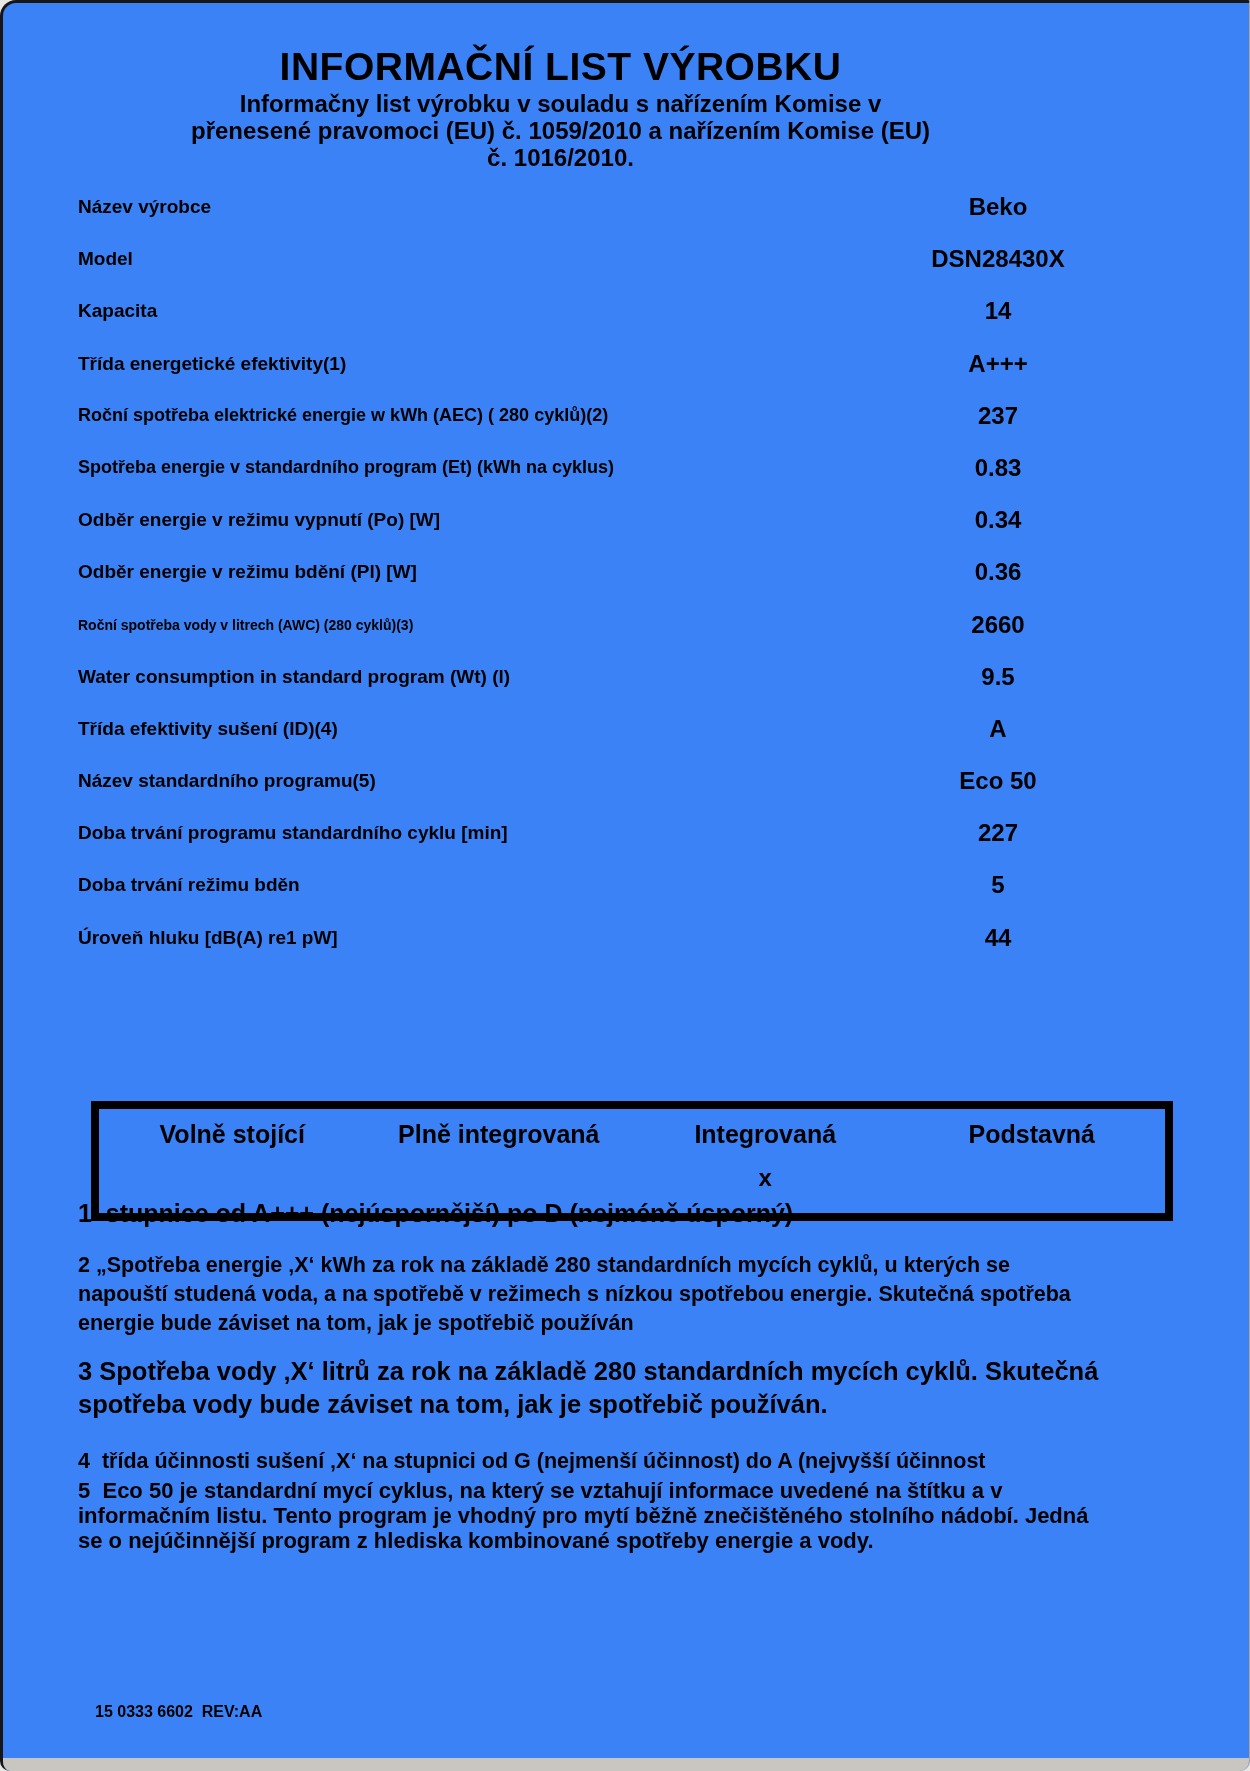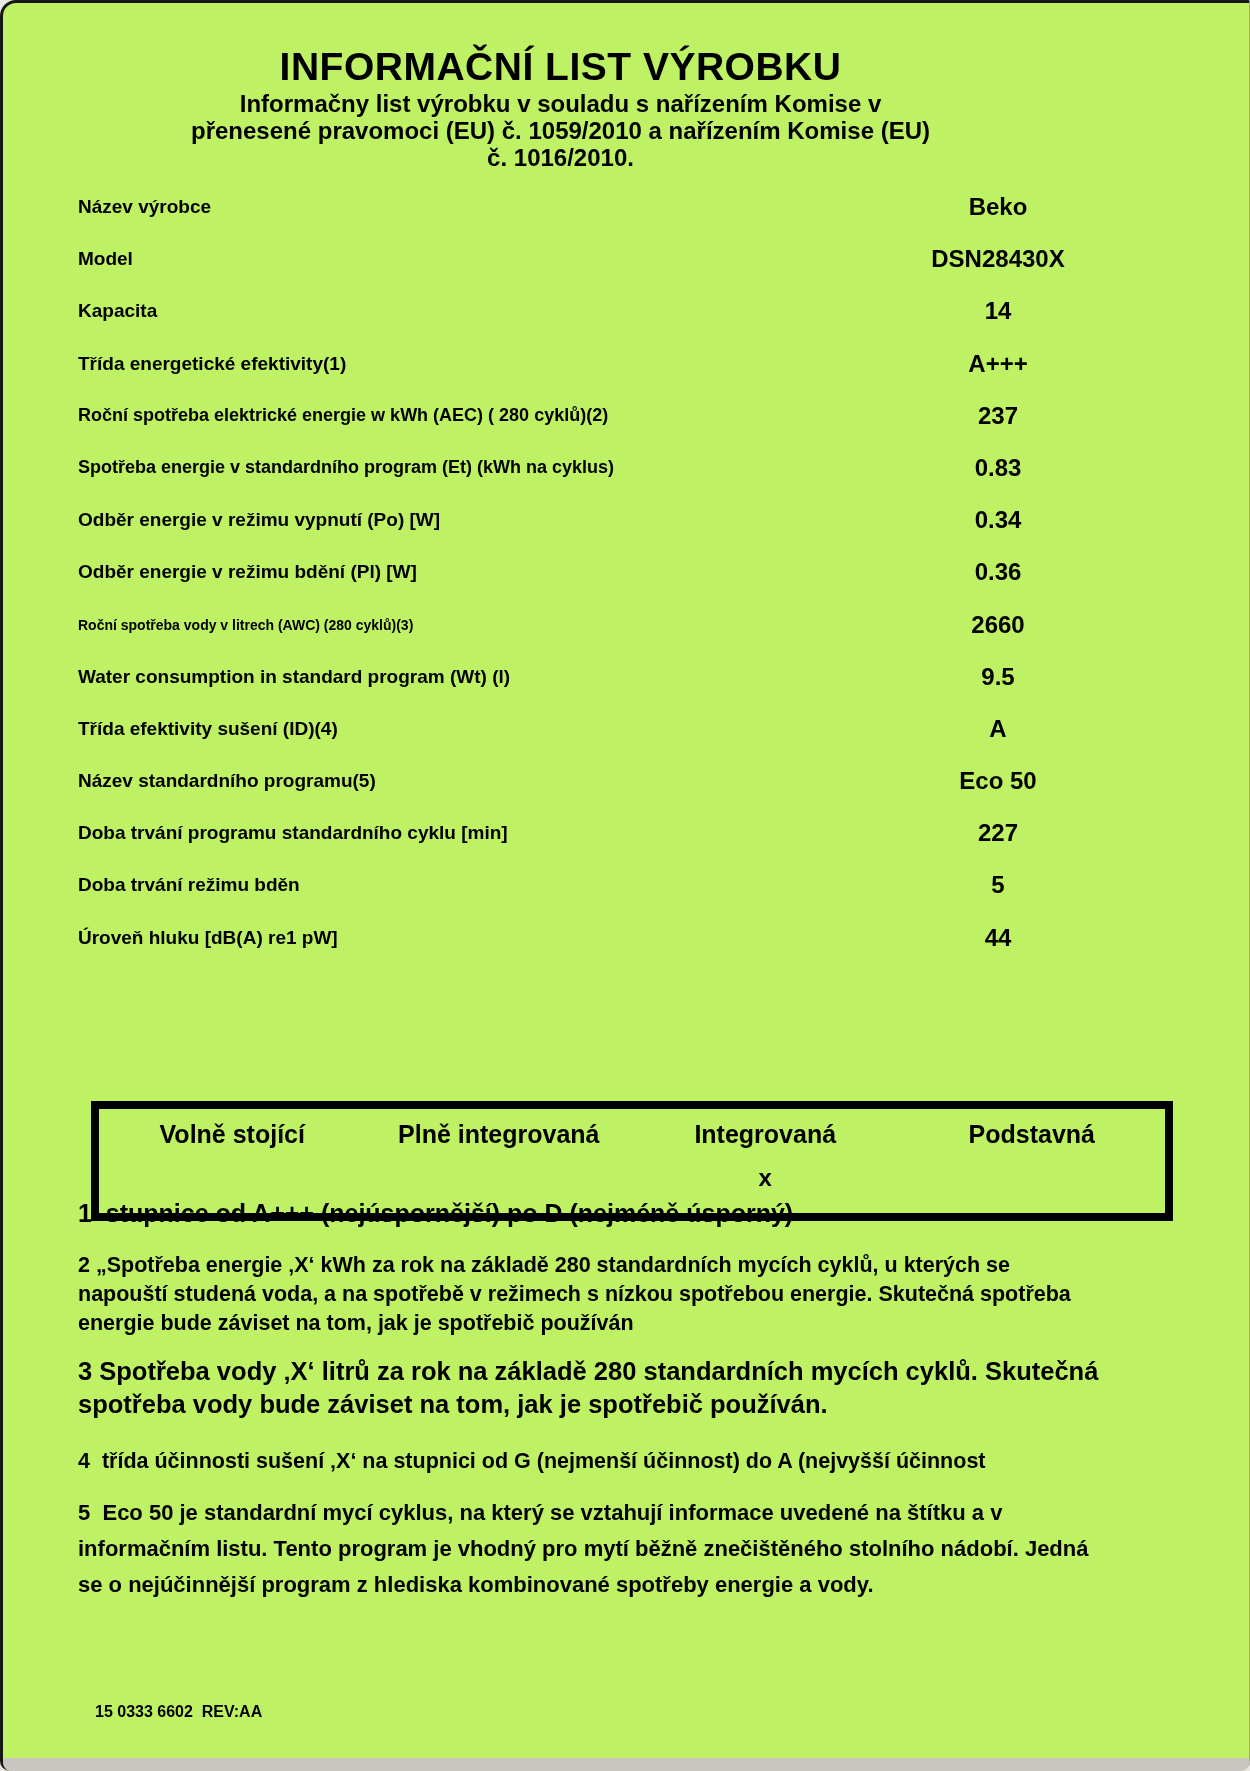--- a/index.html
+++ b/index.html
@@ -6,21 +6,21 @@
   html, body { background: #e9e7e4; }
   body {
     width: 1250px; height: 1771px;
     font-family: "Liberation Sans", "DejaVu Sans", sans-serif;
     font-weight: bold;
     color: #000;
   }
   .page {
     position: relative;
     width: 1250px; height: 1771px;
-    background: #bef264;
+    background: #3b82f6;
     border-top: 3px solid #161616;
     border-left: 3px solid #161616;
     border-right: 1px solid #a8a5a0;
     border-radius: 16px 2px 10px 10px;
     overflow: hidden;
   }
   .scan-edge {
     position: absolute; left: 0; right: 0; bottom: 0;
     height: 13px; background: #c9c6c1;
   }
@@ -47,22 +47,22 @@
   }
   .install-col { flex: 1 1 0; text-align: center; }
   .install-col .col-header { margin-top: 11px; font-size: 25px; }
   .install-col .col-mark   { margin-top: 15px; font-size: 24px; }
 
   .footnotes { position: absolute; left: 75px; top: 1196px; width: 1045px; }
   .footnote { white-space: pre-wrap; }
   .footnote:nth-of-type(1) { font-size: 25px;   margin-bottom: 23px; }
   .footnote:nth-of-type(2) { font-size: 21.5px; line-height: 29px; margin-bottom: 17px; width: 1012px; }
   .footnote:nth-of-type(3) { font-size: 25.5px; line-height: 33px; margin-bottom: 28px; width: 1035px; }
-  .footnote:nth-of-type(4) { font-size: 21.5px; margin-bottom: 21px; }
-  .footnote:nth-of-type(5) { font-size: 22px;   line-height: 36px; width: 1040px; }
+  .footnote:nth-of-type(4) { font-size: 21.5px; margin-bottom: 4px; }
+  .footnote:nth-of-type(5) { font-size: 22px;   line-height: 25px; width: 1040px; }
 
   .footer-code { position: absolute; left: 92px; top: 1700px; font-size: 16px; white-space: pre-wrap; }
 </style>
 </head>
 <body>
 
 <div class="page">
 
   <div class="header">
     <div class="title">INFORMAČNÍ LIST VÝROBKU</div>

